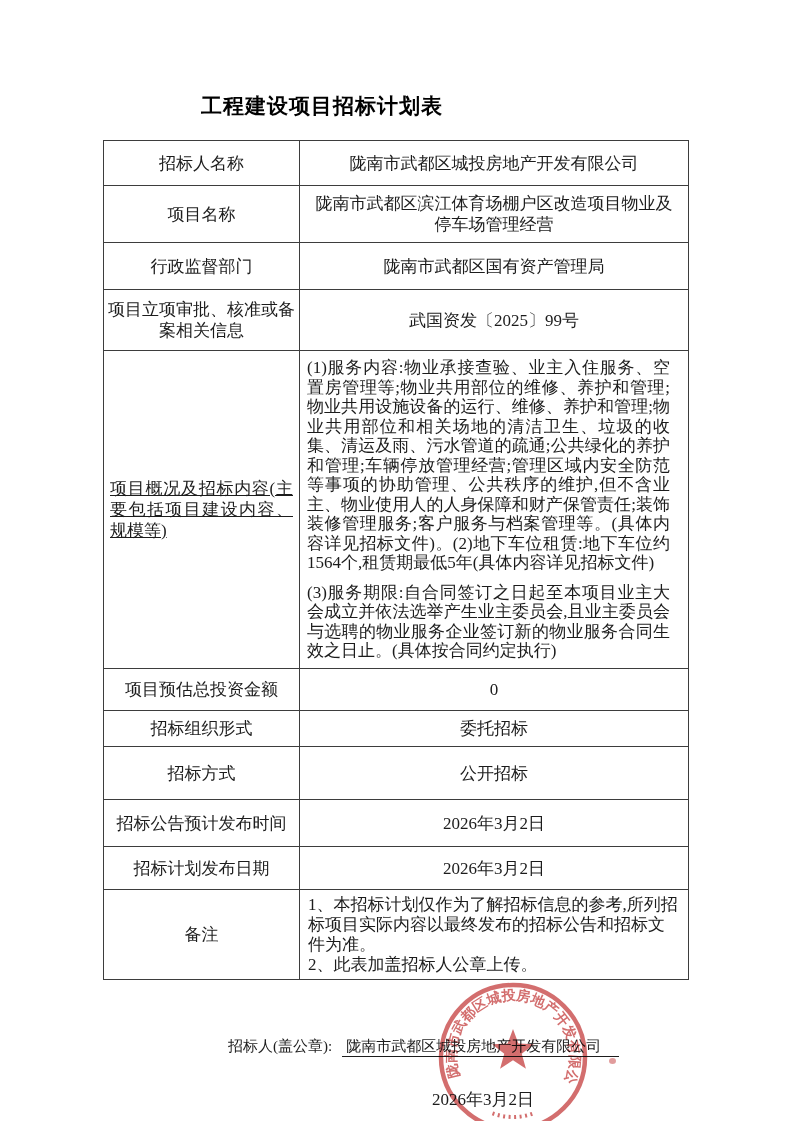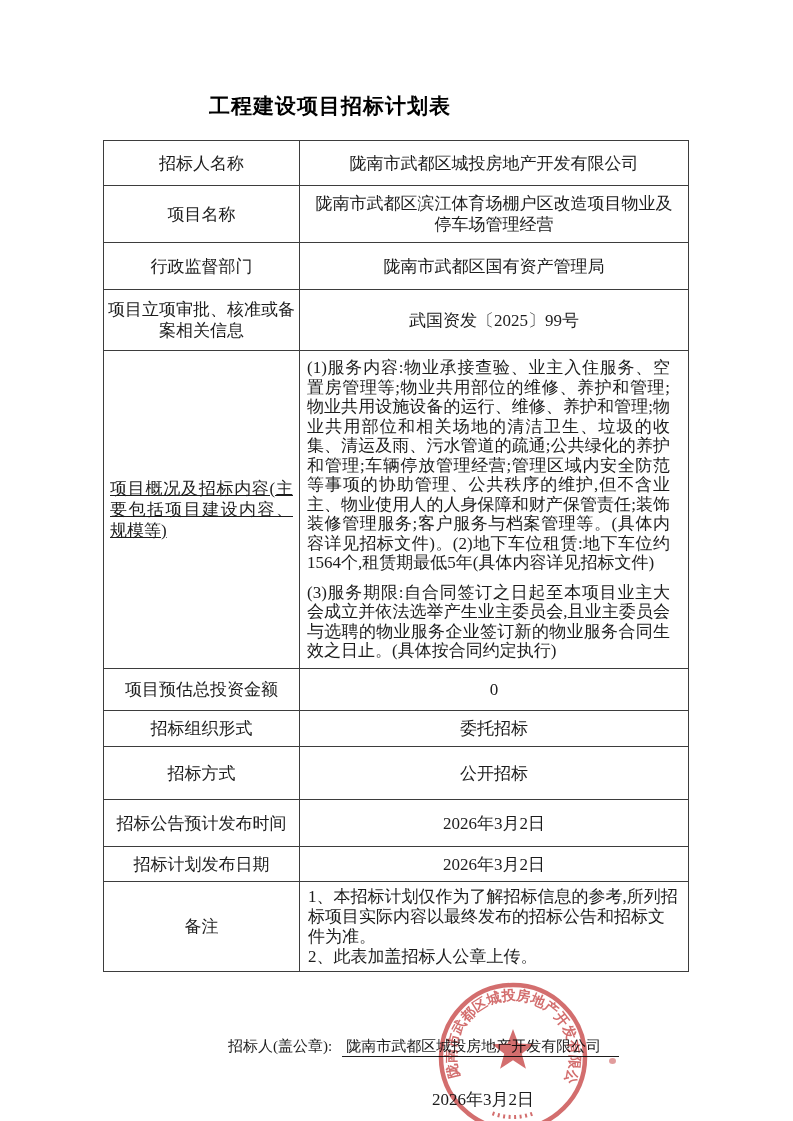--- a/index.html
+++ b/index.html
@@ -5,21 +5,21 @@
   html,body{margin:0;padding:0;background:#ffffff;}
   .page{
     position:relative;
     width:793px;height:1121px;
     background:#ffffff;
     overflow:hidden;
     font-family:"Liberation Serif","DejaVu Serif",serif;
     color:#1c1c1c;
   }
   .doc-title{
-    position:absolute;top:92px;left:12px;width:636px;
+    position:absolute;top:92px;left:4px;width:636px;
     text-align:center;
     font-size:21px;font-weight:bold;
     letter-spacing:1px;
     color:#000;
   }
   table.doc-table{
     position:absolute;top:140px;left:103px;
     width:586px;
     border-collapse:collapse;
     table-layout:fixed;
@@ -63,21 +63,21 @@
   tr.r1{height:45px}
   tr.r2{height:57px}
   tr.r3{height:47px}
   tr.r4{height:61px}
   tr.r5{height:318px}
   tr.r6{height:35px}
   tr.r7{height:42px}
   tr.r8{height:36px}
   tr.r9{height:53px}
   tr.r10{height:47px}
-  tr.r11{height:35px}
+  tr.r11{height:43px}
   tr.r12{height:90px}
   .signer-line{
     position:absolute;top:1037px;left:228px;
     font-size:15px;white-space:nowrap;
   }
   .signer-label{margin-right:10px;}
   .signer-name{
     border-bottom:1px solid #1c1c1c;
     padding:0 18px 2px 4px;
   }

